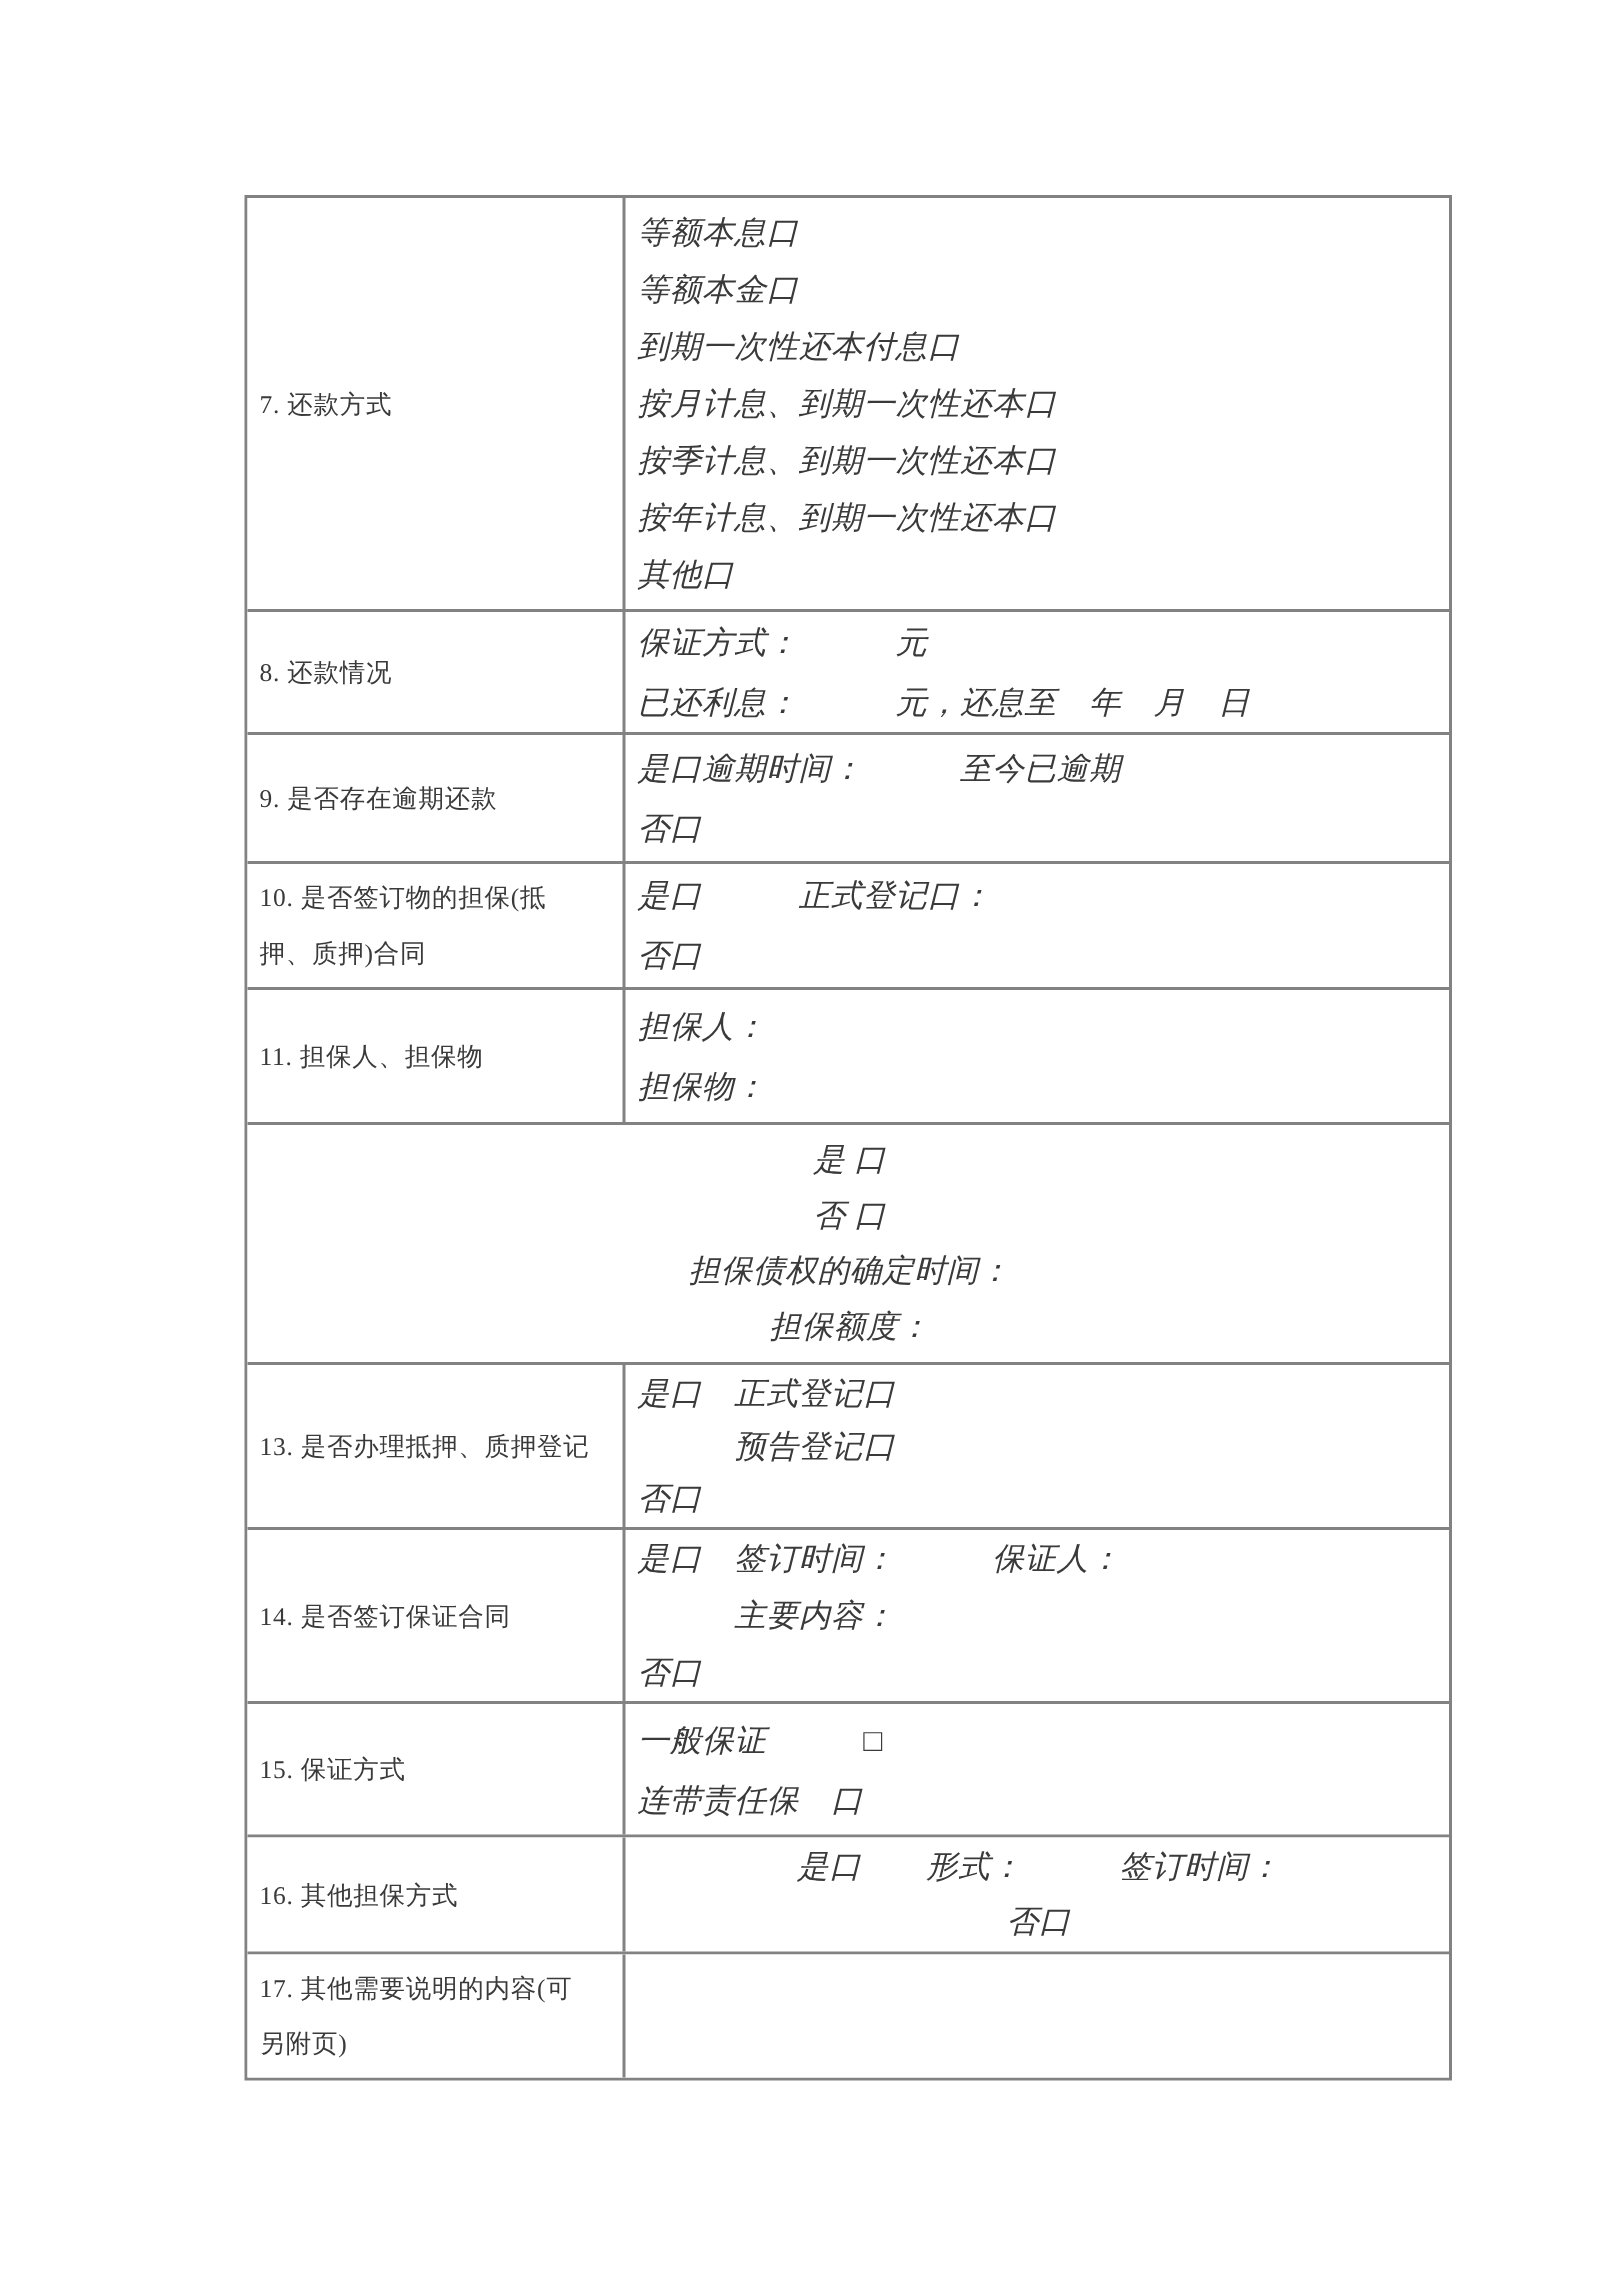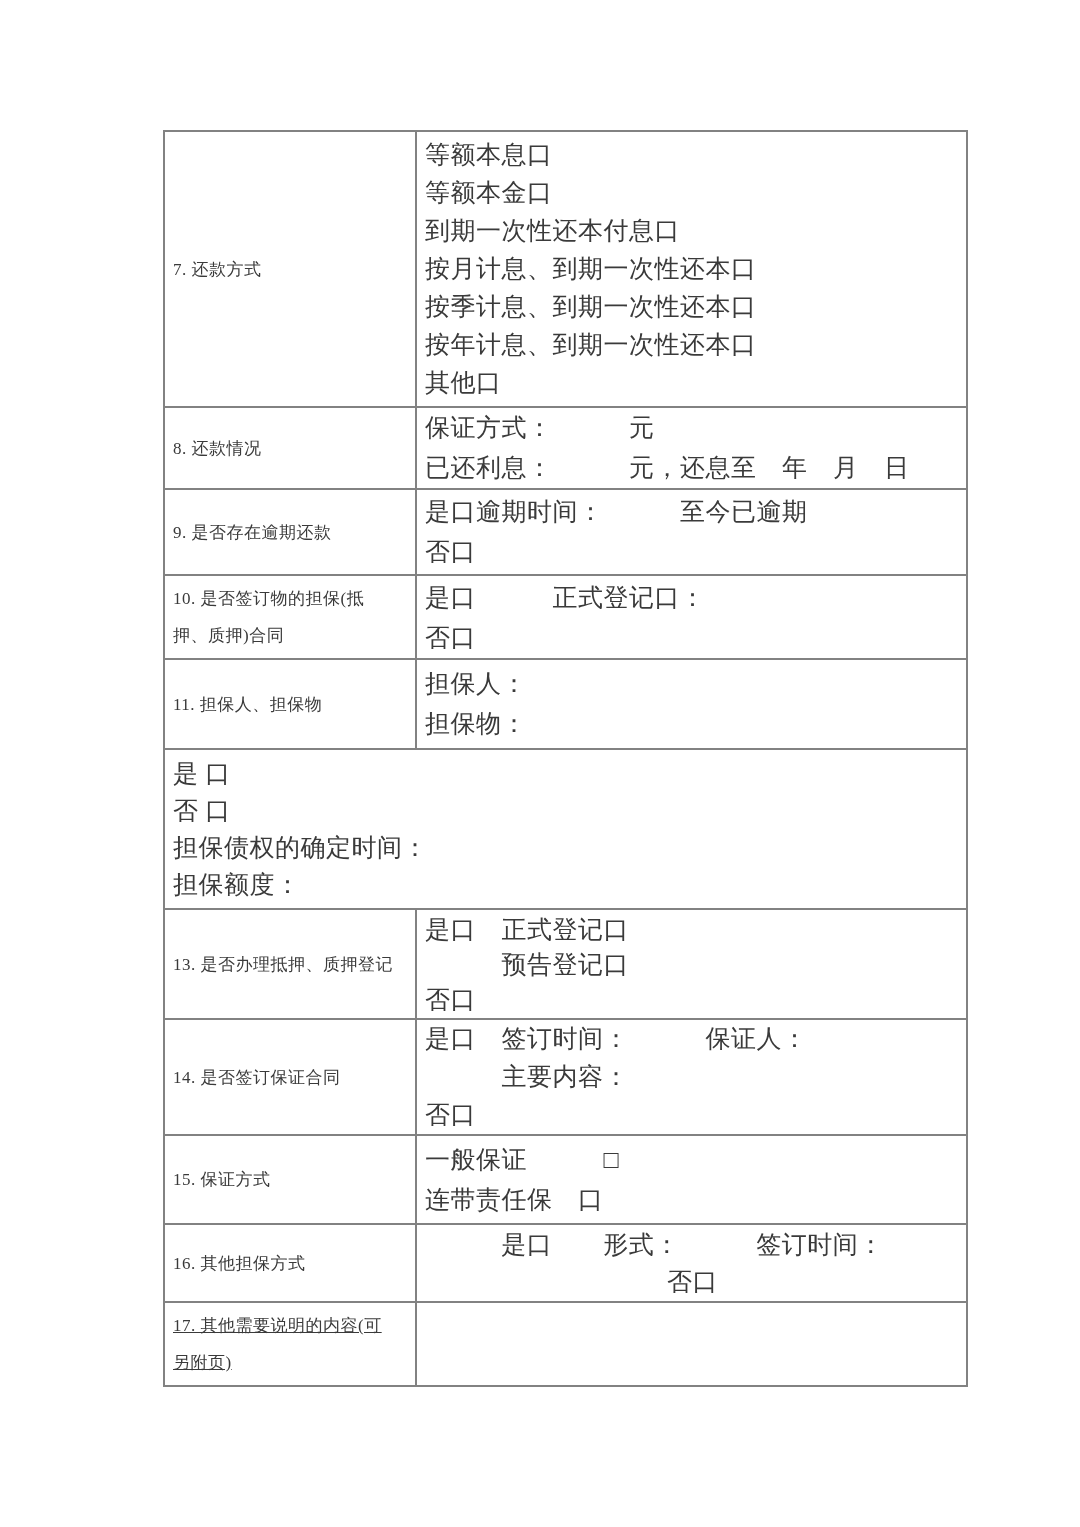--- a/index.html
+++ b/index.html
@@ -31,21 +31,21 @@
     left: 163px;
     top: 130px;
     width: 805px;
     border: 2px solid var(--border);
   }
   .row {
     display: flex;
     border-bottom: 2px solid var(--border);
     background: var(--bg);
   }
-  .row:last-child { border-bottom: none; text-decoration: underline; }
+  .row:last-child { border-bottom: none; }
   .label-cell {
     flex: 0 0 252px;
     width: 252px;
     border-right: 2px solid var(--border);
     display: flex;
     align-items: center;
     padding: 4px 16px 4px 8px;
   }
   .label-text {
     font-size: 17px;
@@ -55,40 +55,41 @@
     word-break: break-all;
   }
   .content-cell {
     flex: 1 1 auto;
     display: flex;
     flex-direction: column;
     justify-content: center;
     padding: 0 6px 0 8px;
   }
   .line {
-    font-size: 25px;
+    font-size: 21px;
     line-height: 40px;
     letter-spacing: 0.5px;
     white-space: pre-wrap;
+    font-style: italic;
   }
   
   .row-7  { min-height: 276px; }
   .row-8  { min-height: 79px;  }
   .row-9  { min-height: 86px;  }
-  .row-10 { min-height: 75px; align-items: flex-end;  }
+  .row-10 { min-height: 75px;  }
   .row-11 { min-height: 90px;  }
   .row-12 { min-height: 160px; }
   .row-13 { min-height: 110px; }
   .row-14 { min-height: 115px; }
   .row-15 { min-height: 89px;  }
   .row-16 { min-height: 78px;  }
   .row-17 { min-height: 75px;  }
   
   .row-7  .line { line-height: 38px; }
-  .row-12 .line { line-height: 37px; }
+  .row-12 .line { line-height: 37px; text-align: center; }
   .row-13 .line { line-height: 35px; }
   .row-14 .line { line-height: 38px; }
   .row-16 .line { line-height: 37px; text-align: center; }
   
   .row-12 .label-text { transform: translateY(34px); }
 </style>
 </head>
 <body>
 
 <div class="page">

